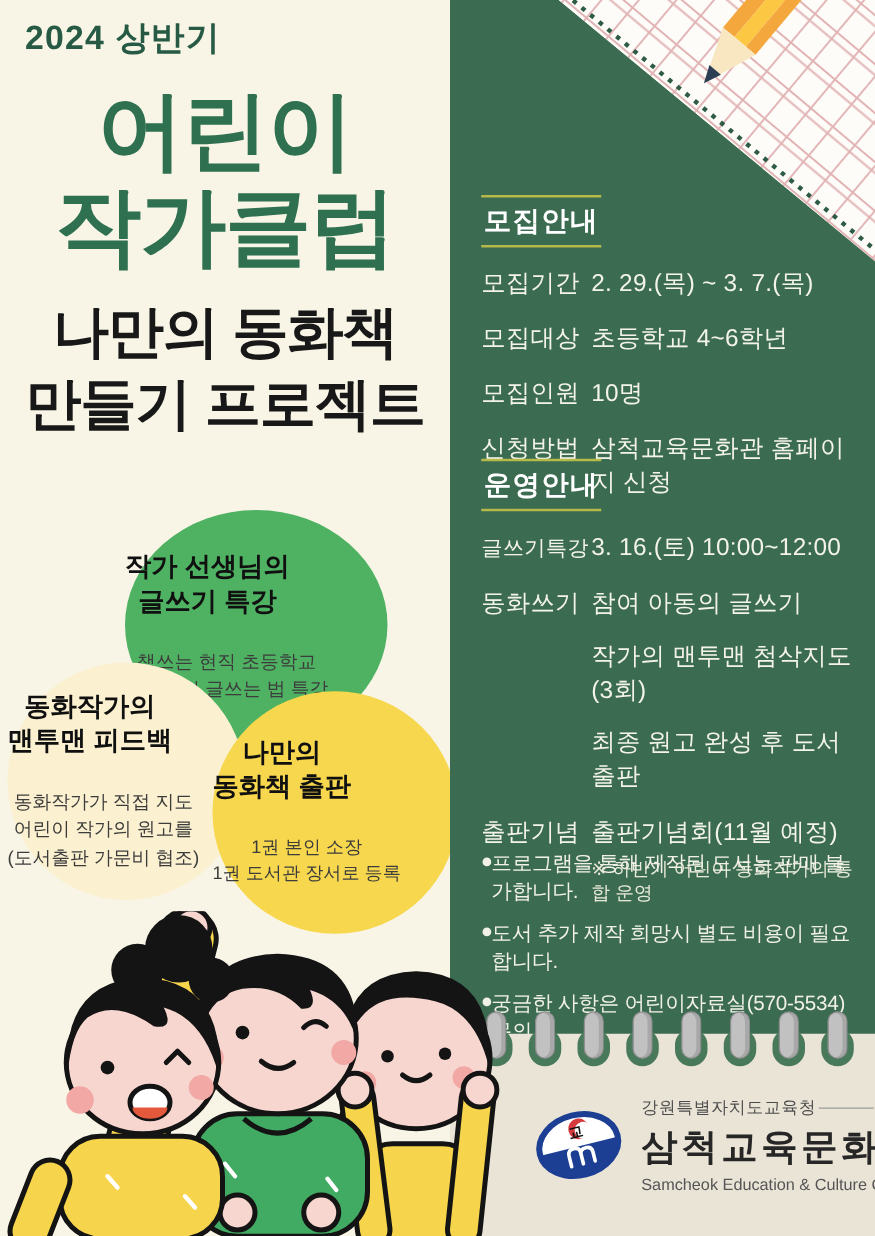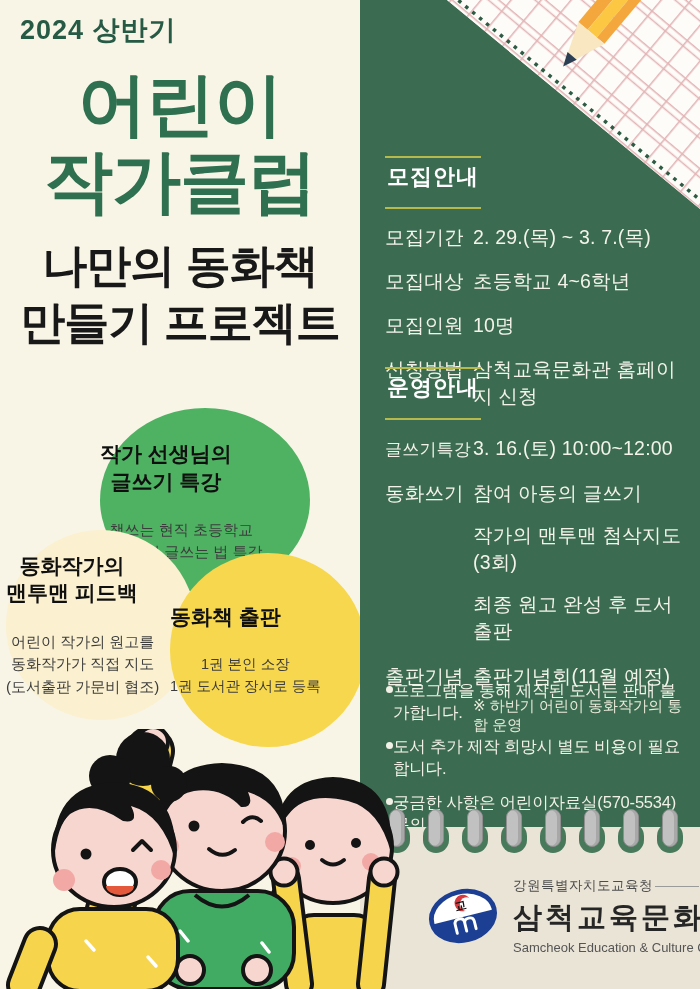--- a/index.html
+++ b/index.html
@@ -25,21 +25,21 @@
   .c-desc span { display:block; }
   .c-yellow .c-desc { font-size:14.5px; }
 
   
   .right-panel { position:absolute; left:360px; top:0; width:340px; height:989px; background:#3b6b51; z-index:2; }
   .paper-art { position:absolute; top:0; right:0; width:340px; height:212px; }
 
   .section { position:absolute; left:25px; right:6px; }
   .sec-recruit { top:156px; }
   .sec-operate { top:367px; }
-  .sec-header { display:inline-block; font-size:22px; font-weight:800; color:#ffffff; letter-spacing:1px; border-top:2.5px solid #b5ba4b; border-bottom:2.5px solid #b5ba4b; padding:4px 2px 15px 2px; }
+  .sec-header { display:inline-block; font-size:22px; font-weight:800; color:#ffffff; letter-spacing:1px; border-top:2.5px solid #b5ba4b; border-bottom:2.5px solid #b5ba4b; padding:4px 2px 4px 2px; }
   .rows { margin-top:15px; }
   .row { display:flex; margin-bottom:17px; font-size:19.5px; color:#f3f3ea; letter-spacing:0.2px; }
   .row .lbl { width:88px; flex:0 0 88px; }
   .row .lbl.small { font-size:17px; padding-top:3px; }
   .row .val { flex:1; }
   .val-lines span { display:block; margin-bottom:15px; }
   .val-lines span:last-child { margin-bottom:0; }
   .op-note { font-size:15px; color:#e8e9d8; margin-top:7px; letter-spacing:0; }
   .sec-operate .row { margin-bottom:18px; }
 
@@ -90,28 +90,29 @@
         <span>선생님의 글쓰는 법 특강</span>
       </div>
     </div>
 
     <div class="circle c-cream">
       <div class="c-title">
         <span>동화작가의</span>
         <span>맨투맨 피드백</span>
       </div>
       <div class="c-desc">
+        <span>동화작가가 직접 지도</span>
         <span>어린이 작가의 원고를</span>
-        <span>동화작가가 직접 지도</span>
         <span>(도서출판 가문비 협조)</span>
       </div>
     </div>
 
     <div class="circle c-yellow">
       <div class="c-title">
+        <span>나만의</span>
         <span>동화책 출판</span>
       </div>
       <div class="c-desc">
         <span>1권 본인 소장</span>
         <span>1권 도서관 장서로 등록</span>
       </div>
     </div>
   </div>
 
   <div class="right-panel">

